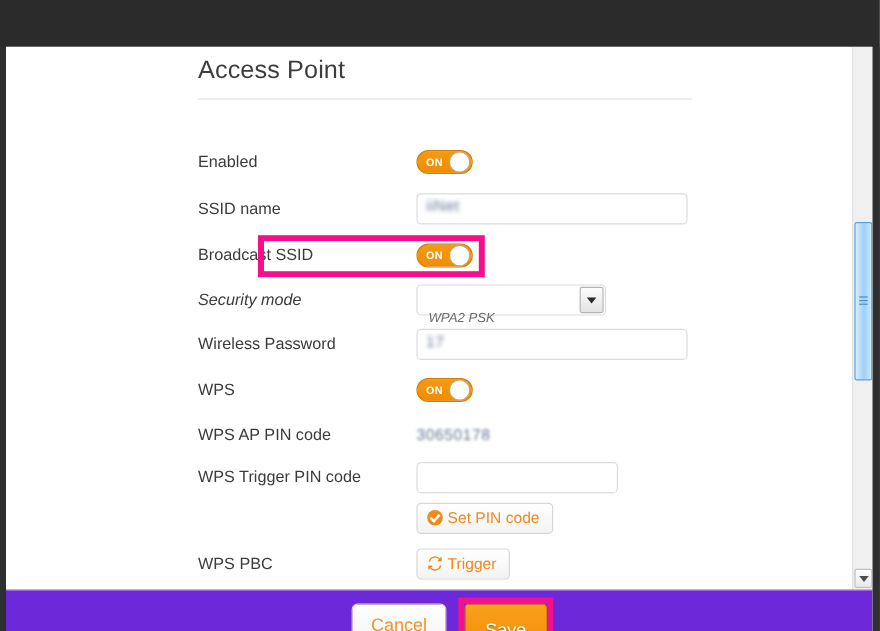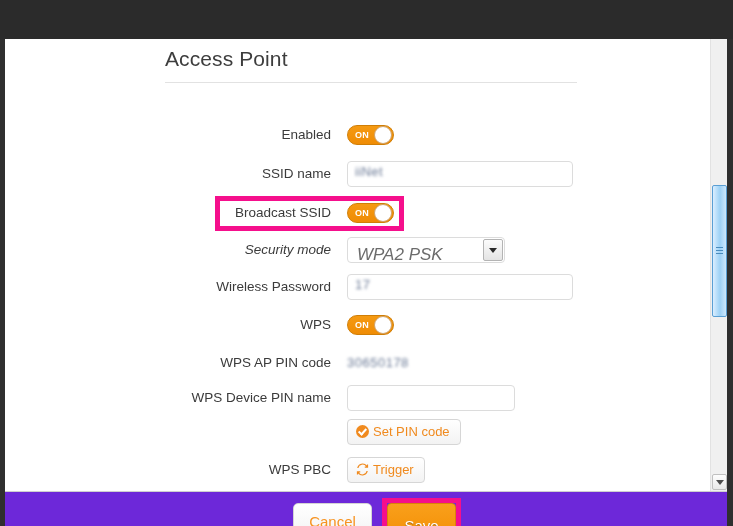--- a/index.html
+++ b/index.html
@@ -69,21 +69,21 @@
     position: absolute;
     left: 160px;
     width: 430px;
     height: 28px;
   }
   .row-label {
     position: absolute;
     left: 0;
     top: 0;
     width: 166px;
-    text-align: right;
+    text-align: left;
     font-size: 13.5px;
     color: #3b3b3b;
     line-height: 28px;
     white-space: nowrap;
   }
   .row-control {
     position: absolute;
     left: 182px;
     top: 0;
     height: 28px;
@@ -164,23 +164,23 @@
     box-sizing: border-box;
     border: 1px solid #dcdcdc;
     border-radius: 4px;
     background: #ffffff;
     margin-top: 1px;
     cursor: pointer;
   }
   .select-box .sel-value {
     position: absolute;
     left: 9px;
-    top: 5px;
+    top: 15px;
     line-height: 24px;
-    font-size: 17px;
+    font-size: 11px;
     color: #6b6b6b;
   }
   .select-box .sel-arrow {
     position: absolute;
     right: 1px;
     top: 1px;
     width: 20px;
     height: 22px;
     background: linear-gradient(#fcfcfc, #e4e4e4);
     border: 1px solid #b4b4b4;
@@ -443,21 +443,21 @@
       </div>
 
       <div class="form-row" style="top:310px;">
         <div class="row-label">WPS AP PIN code</div>
         <div class="row-control">
           <span class="static-value">30650178</span>
         </div>
       </div>
 
       <div class="form-row" style="top:345px;">
-        <div class="row-label">WPS Device PIN name</div>
+        <div class="row-label">WPS Trigger PIN code</div>
         <div class="row-control input-wrap">
           <input class="text-input" style="width: 168px;" type="text">
         </div>
       </div>
 
       <div class="form-row" style="top:417px;">
         <div class="row-label">WPS PBC</div>
         <div class="row-control">
           <span class="mini-btn">
             <span class="btn-ico" style="width:13px;height:13px;">

